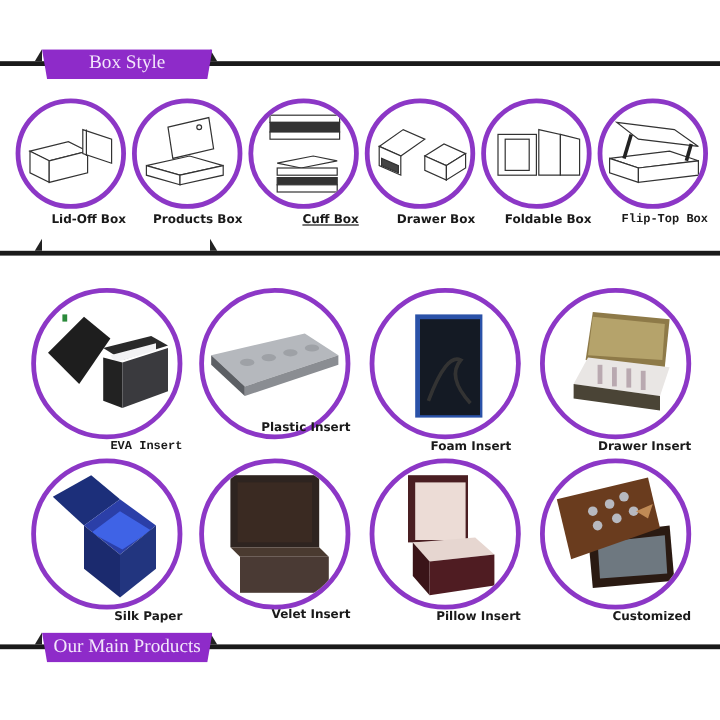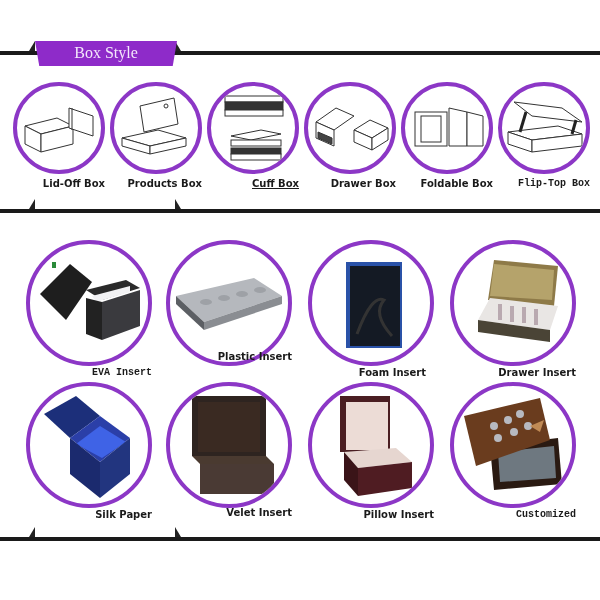--- a/index.html
+++ b/index.html
@@ -186,19 +186,20 @@
         <circle cx="60" cy="46" r="4"></circle>
         <circle cx="74" cy="40" r="4"></circle>
       </g>
     <path d="M76 40 l14 -6 l-4 12 z" fill="#c08a55"></path>
   </svg>
 </div>
 
 <div class="label" style="left:26px;top:509px;width:126px;">Silk Paper</div>
 <div class="label" style="left:166px;top:507px;width:126px;">Velet Insert</div>
 <div class="label" style="left:308px;top:509px;width:126px;">Pillow Insert</div>
-<div class="label" style="left:450px;top:509px;width:126px;font-family:Liberation Mono, monospace;">Customized</div>
+<div class="label" style="left:450px;top:509px;width:126px;">Customized</div>
 
 <div class="section-header" style="top:524px;">
   <div class="rule"></div>
   <div class="fold l" style="left:29px;"></div>
   <div class="fold r" style="left:175px;"></div>
+  <div class="tab" style="left:35px;width:142px;">Our Main Products</div>
 </div>
 
 </body></html>

